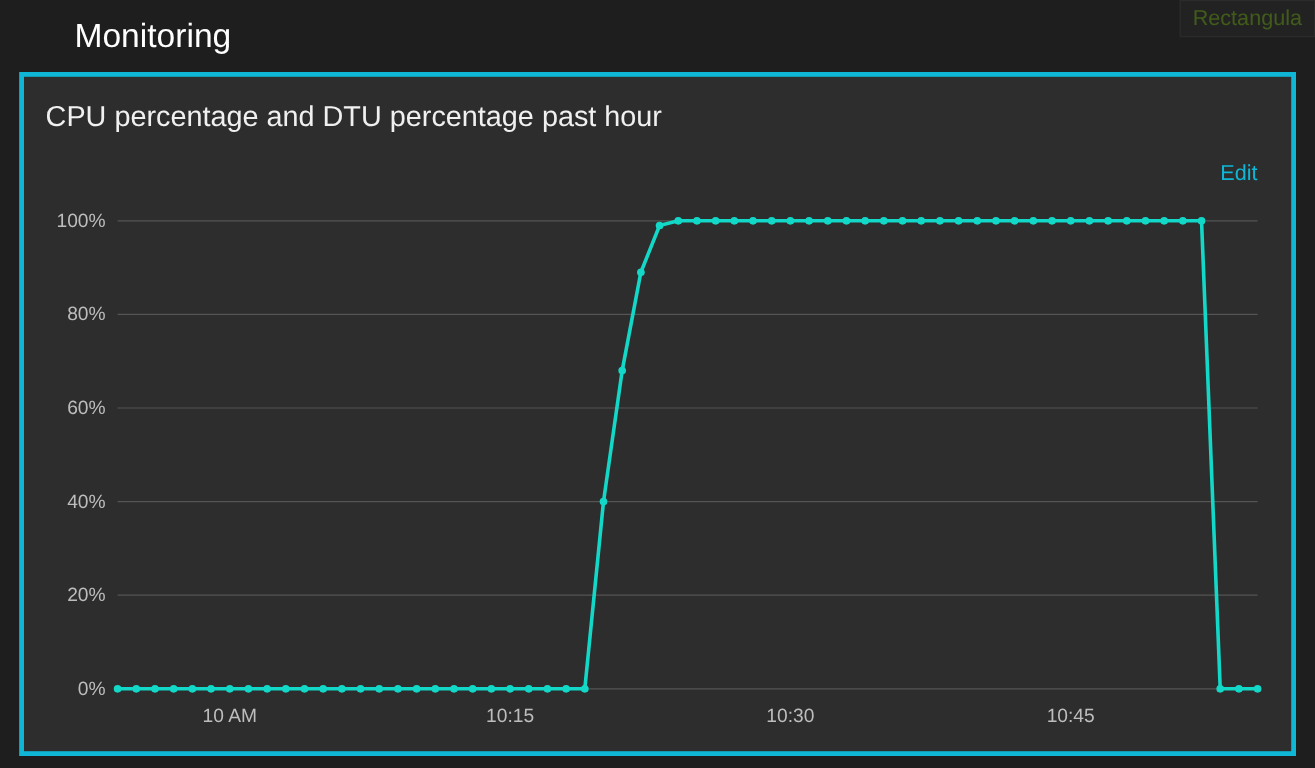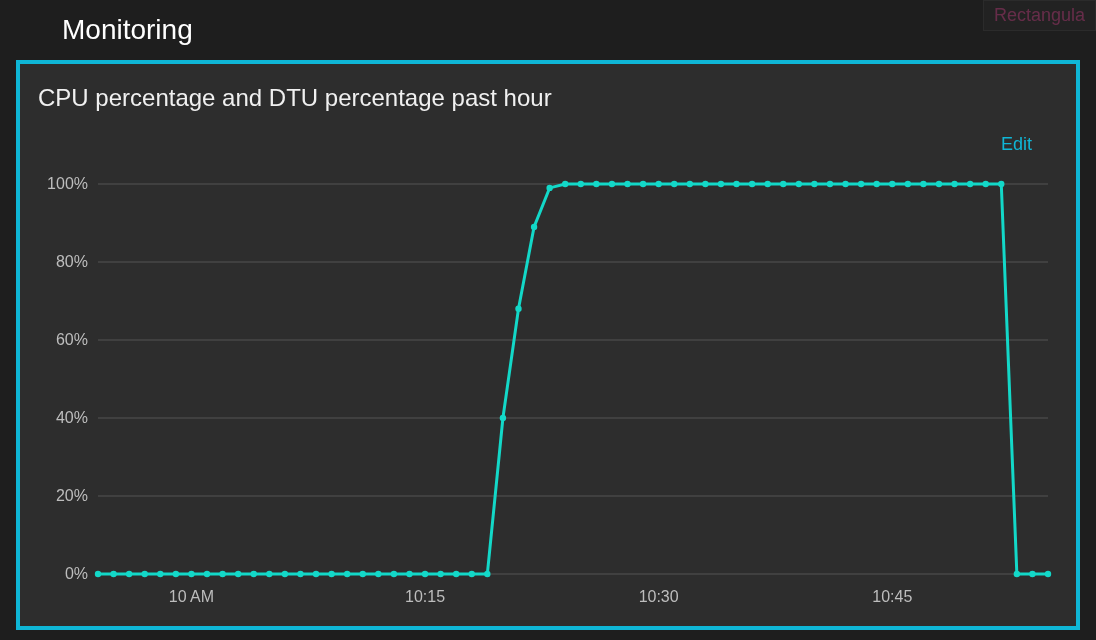--- a/index.html
+++ b/index.html
@@ -30,21 +30,21 @@
   }
   .tile-title{
     font-size:24px;
     font-weight:400;
     color:#f0f0f0;
     margin-bottom:0;
   }
   .edit-link{
     position:absolute;
     top:70px;
-    right:44px;
+    right:28px;
     color:#0fb6d6;
     font-size:18px;
     cursor:pointer;
   }
   .chart{
     position:absolute;
     left:18px;
     right:18px;
     top:110px;
     bottom:12px;
@@ -56,21 +56,21 @@
   }
   
   .ghost-btn{
     position:absolute;
     top:0;
     right:0;
     padding:4px 10px;
     border:1px solid #444;
     background:#2b2b2b;
     font-size:18px;
-    color:#ec4899;
+    color:#84cc16;
     opacity:.35;
     white-space:nowrap;
     overflow:hidden;
   }
 </style>
 </head>
 <body>
 
 <div class="page-title">Monitoring</div>
 

